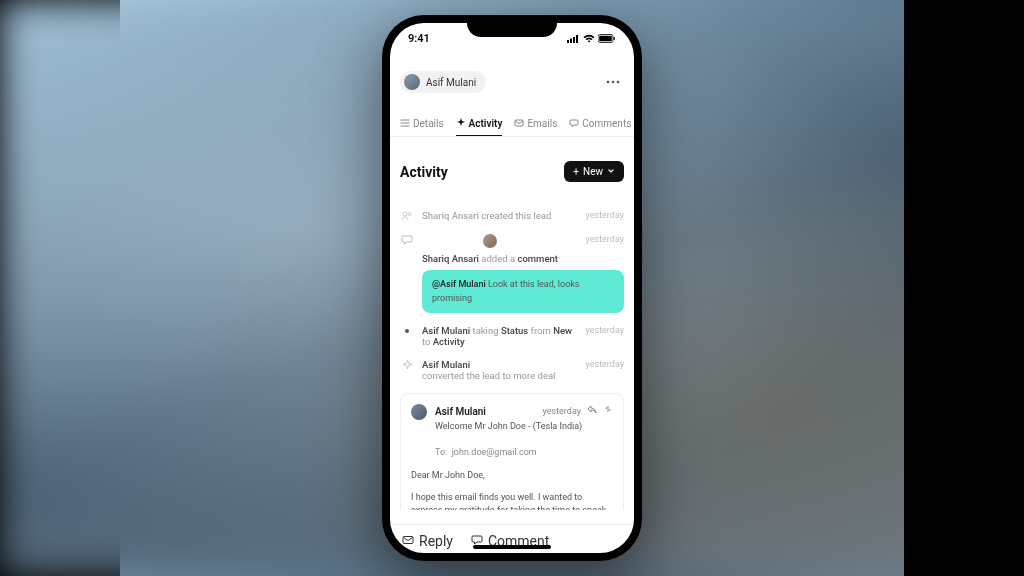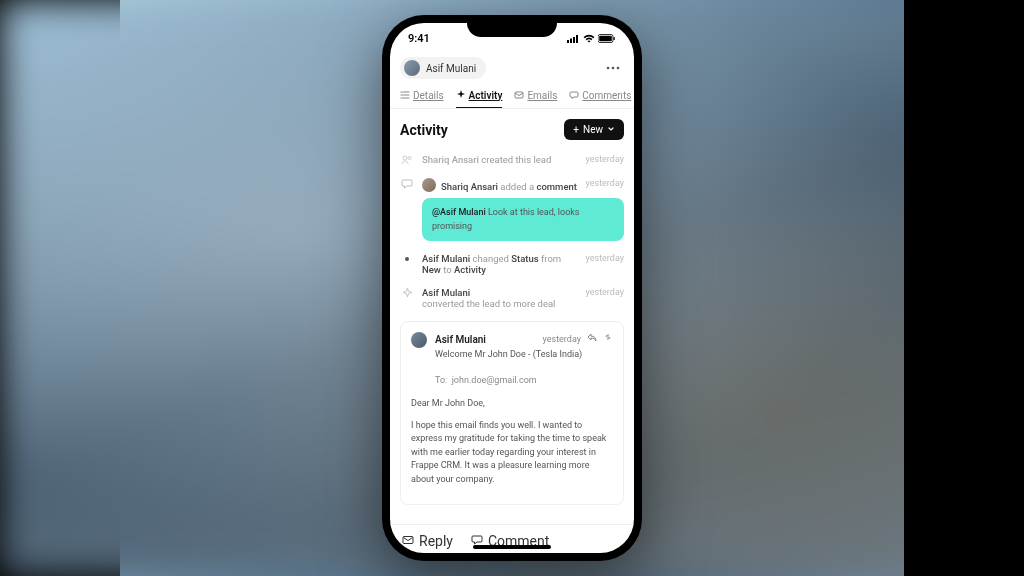--- a/index.html
+++ b/index.html
@@ -43,20 +43,21 @@
   }
   .screen {
     width: 100%;
     height: 100%;
     background: #fff;
     border-radius: 34px;
     overflow: hidden;
     position: relative;
     display: flex;
     flex-direction: column;
+    gap: 14px;
   }
   .notch {
     position: absolute;
     top: 0;
     left: 50%;
     transform: translateX(-50%);
     width: 90px;
     height: 22px;
     background: #000;
     border-bottom-left-radius: 14px;
@@ -111,21 +112,20 @@
     color: #888;
     overflow: hidden;
   }
   .tab {
     display: flex;
     align-items: center;
     gap: 3px;
     padding: 4px 0 6px;
     cursor: pointer;
     white-space: nowrap;
-    text-decoration: underline;
   }
   .tab.active {
     color: #111;
     font-weight: 600;
     border-bottom: 2px solid #111;
     margin-bottom: -1px;
   }
   .section-head {
     display: flex;
     justify-content: space-between;
@@ -171,22 +171,23 @@
   .item-line {
     display: flex;
     justify-content: space-between;
     gap: 6px;
   }
   .item-text { color: #999; }
   .item-text .strong { color: #444; font-weight: 500; margin-top: 40px; }
   .item-time { color: #bbb; font-size: 9px; white-space: nowrap; }
   .comment-row {
     display: flex;
-    align-items: flex-end;
+    align-items: center;
     gap: 5px;
+    flex-direction: column;
   }
   .comment-avatar {
     width: 14px; height: 14px; border-radius: 50%;
     background: linear-gradient(135deg,#b09a8a,#7a6a5a);
     flex-shrink: 0;
   }
   .comment-box {
     background: #5eead4;
     border-radius: 8px;
     padding: 8px 10px;
@@ -377,21 +378,21 @@
       </div>
 
       <div class="item">
         <div class="item-icon">
             <div class="dot"></div>
           </div>
         <div class="item-body">
           <div class="item-line">
             <span class="item-text">
               <span class="strong">Asif Mulani</span>
-              <span>changed</span>
+              <span>taking</span>
               <span class="strong">Status</span>
               <span>from</span>
               <span class="strong">New</span>
               <span>to</span>
               <span class="strong">Activity</span>
             </span>
             <span class="item-time">yesterday</span>
           </div>
         </div>
       </div>

